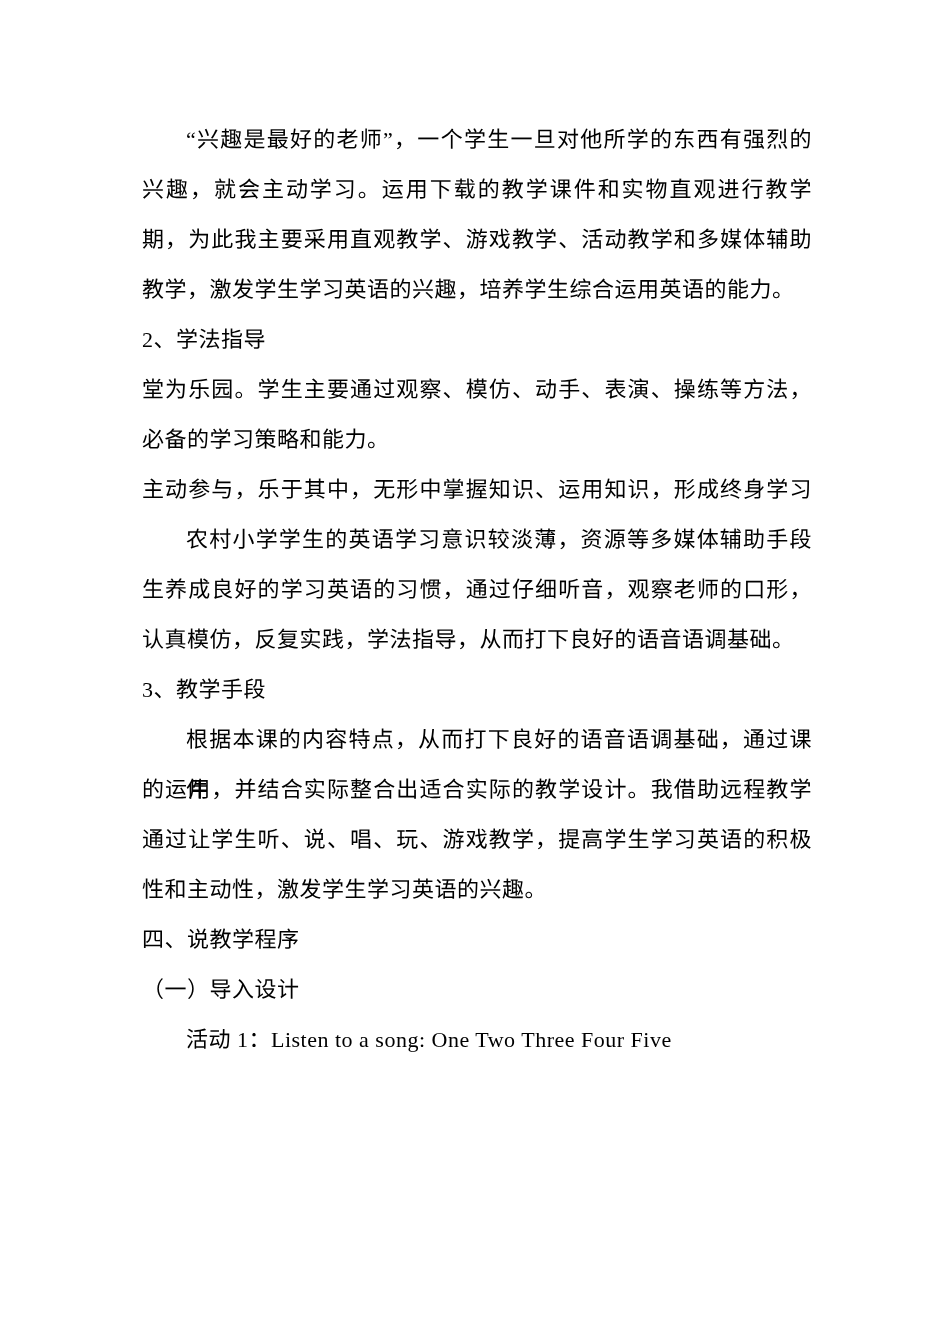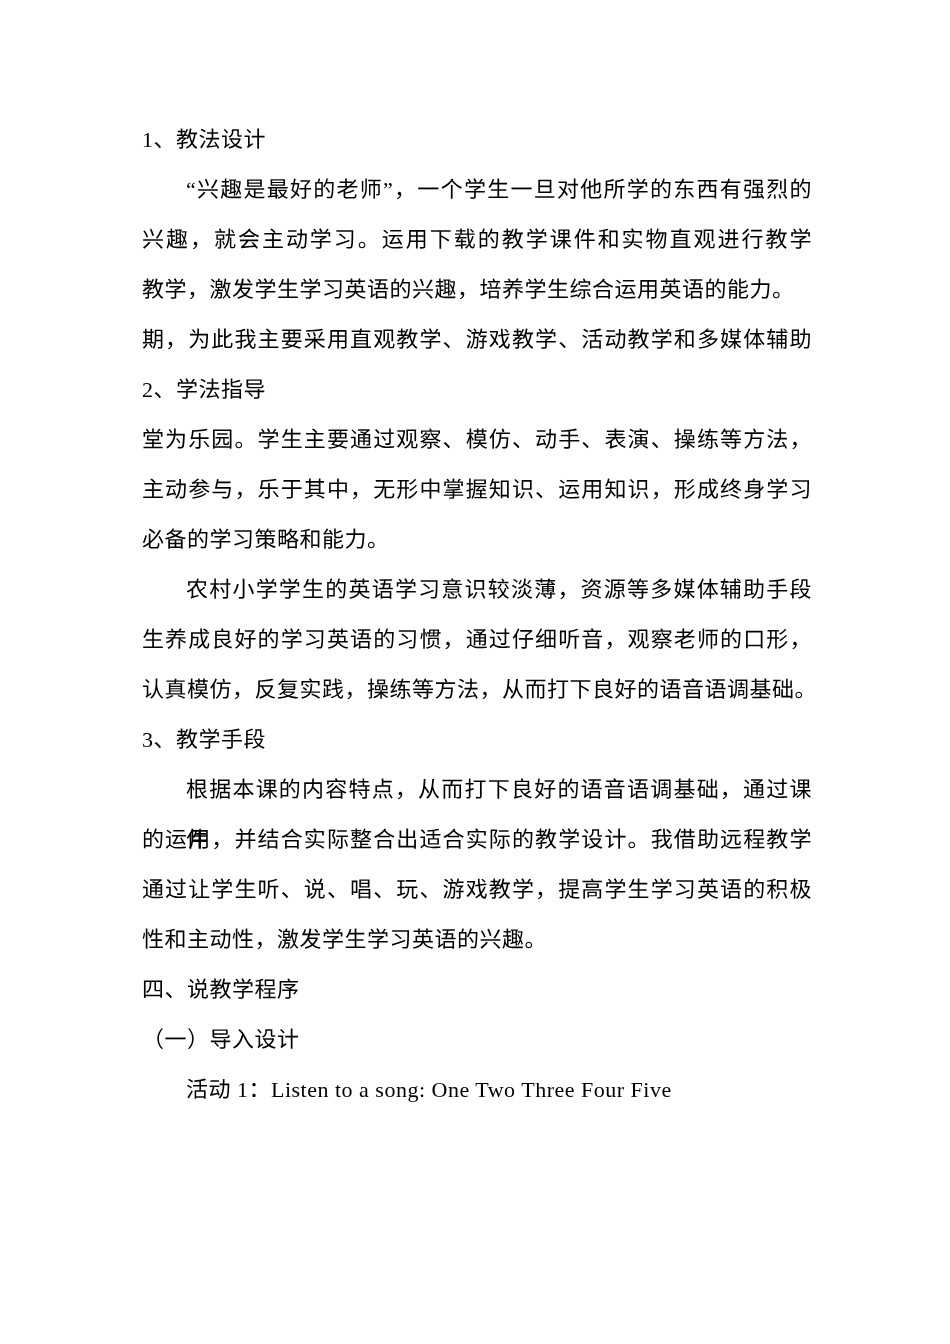--- a/index.html
+++ b/index.html
@@ -40,32 +40,31 @@
     text-align: justify;
     text-align-last: justify;
     text-justify: inter-ideograph;
   }
 </style>
 </head>
 <body>
 
 <div class="page">
   <div class="doc-body">
-      <div class="line">1、教法设计</div>
       <div class="line indent justify">“兴趣是最好的老师”，一个学生一旦对他所学的东西有强烈的</div>
       <div class="line justify">兴趣，就会主动学习。运用下载的教学课件和实物直观进行教学</div>
+      <div class="line justify">期，为此我主要采用直观教学、游戏教学、活动教学和多媒体辅助</div>
       <div class="line">教学，激发学生学习英语的兴趣，培养学生综合运用英语的能力。</div>
-      <div class="line justify">期，为此我主要采用直观教学、游戏教学、活动教学和多媒体辅助</div>
       <div class="line">2、学法指导</div>
       <div class="line justify">堂为乐园。学生主要通过观察、模仿、动手、表演、操练等方法，</div>
+      <div class="line">必备的学习策略和能力。</div>
       <div class="line justify">主动参与，乐于其中，无形中掌握知识、运用知识，形成终身学习</div>
-      <div class="line">必备的学习策略和能力。</div>
       <div class="line indent justify">农村小学学生的英语学习意识较淡薄，资源等多媒体辅助手段</div>
       <div class="line justify">生养成良好的学习英语的习惯，通过仔细听音，观察老师的口形，</div>
-      <div class="line">认真模仿，反复实践，操练等方法，从而打下良好的语音语调基础。</div>
+      <div class="line">认真模仿，反复实践，学法指导，从而打下良好的语音语调基础。</div>
       <div class="line">3、教学手段</div>
       <div class="line indent justify">根据本课的内容特点，从而打下良好的语音语调基础，通过课件</div>
       <div class="line justify">的运用，并结合实际整合出适合实际的教学设计。我借助远程教学</div>
       <div class="line justify">通过让学生听、说、唱、玩、游戏教学，提高学生学习英语的积极</div>
       <div class="line">性和主动性，激发学生学习英语的兴趣。</div>
       <div class="line">四、说教学程序</div>
       <div class="line">（一）导入设计</div>
       <div class="line indent">活动 1：Listen to a song: One Two Three Four Five</div>
     </div>
 </div>

